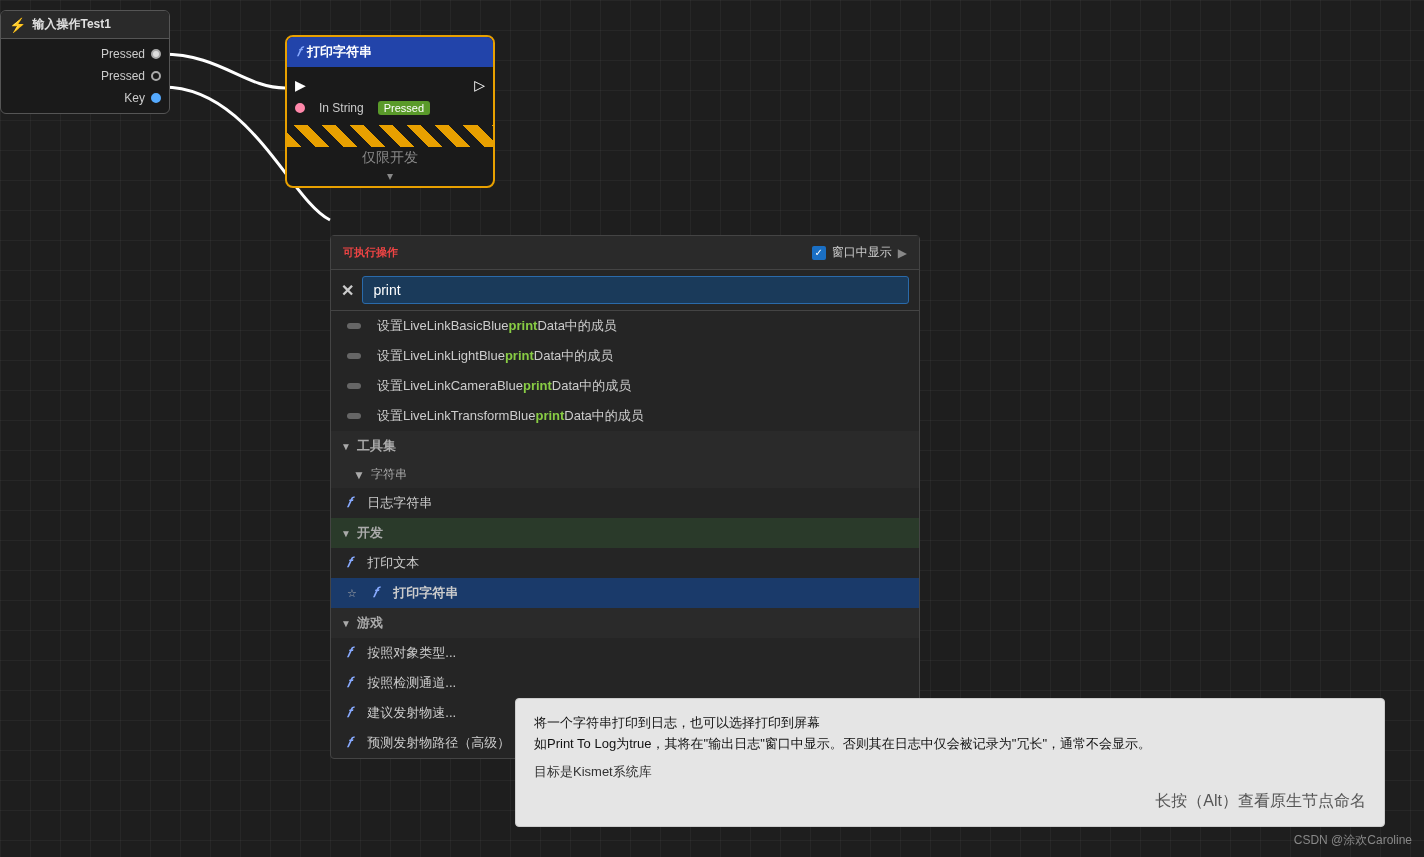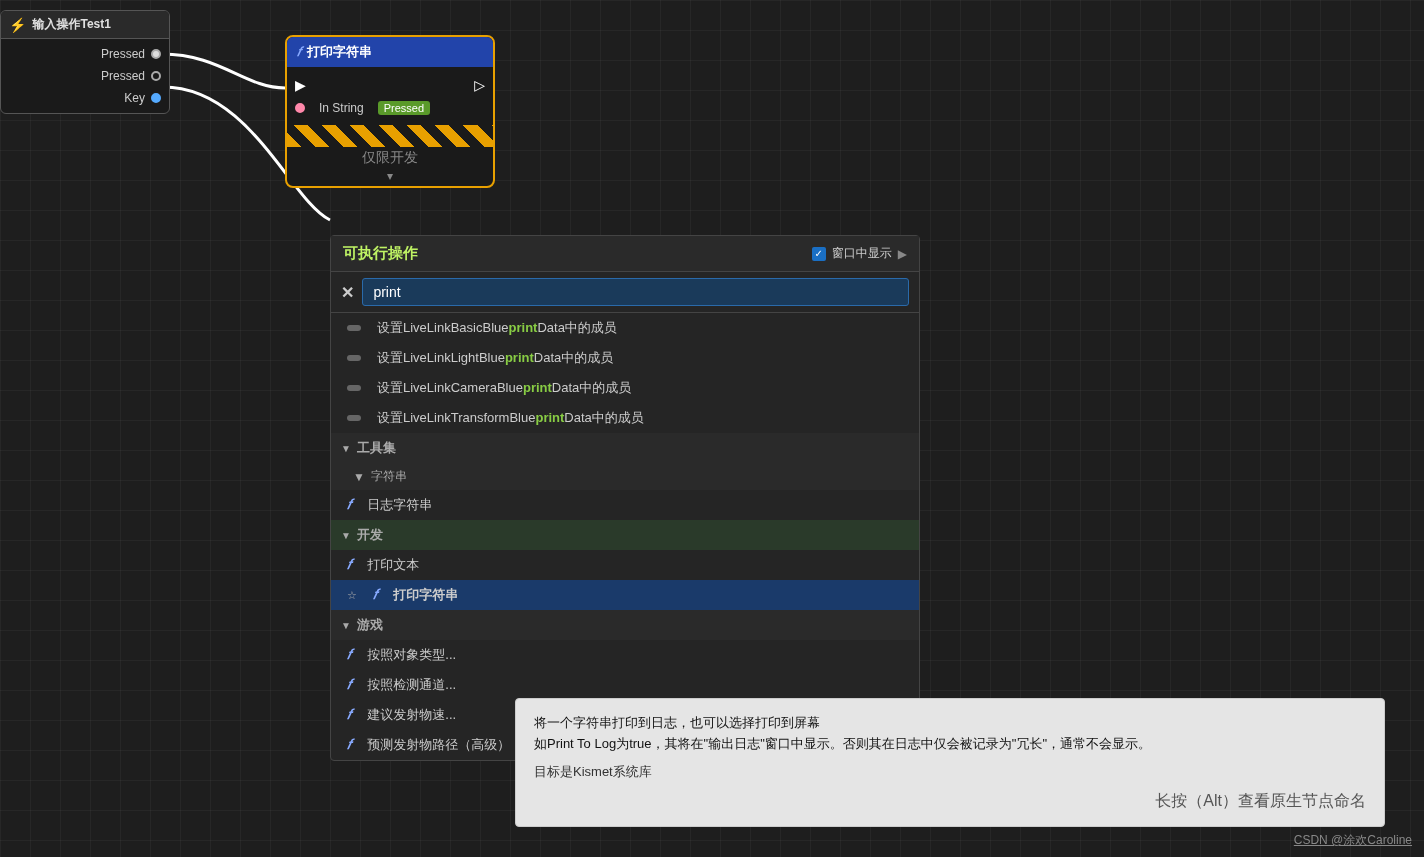--- a/index.html
+++ b/index.html
@@ -194,23 +194,23 @@
     }
     .search-panel-header {
       display: flex;
       align-items: center;
       justify-content: space-between;
       padding: 8px 12px;
       background: #2a2a2a;
       border-bottom: 1px solid #444;
     }
     .panel-title {
-      font-size: 15px;
-      font-weight: bold;
-      color: #bef264;
+      font-size: 11px;
+      font-weight: bold;
+      color: #ef4444;
     }
     .context-toggle {
       display: flex;
       align-items: center;
       gap: 6px;
       font-size: 12px;
       color: #ccc;
     }
     .checkbox-blue {
       width: 14px;
@@ -345,21 +345,20 @@
       text-align: right;
     }
 
     
     .watermark {
       position: absolute;
       bottom: 8px;
       right: 12px;
       color: #888;
       font-size: 12px;
-      text-decoration: underline;
     }
   </style>
 </head>
 <body>
 
 <div class="grid-bg"></div>
 
 <svg class="connection-svg">
 
   <path d="M 162 54 C 220 54, 245 88, 285 88" stroke="white" stroke-width="3" fill="none"></path>

